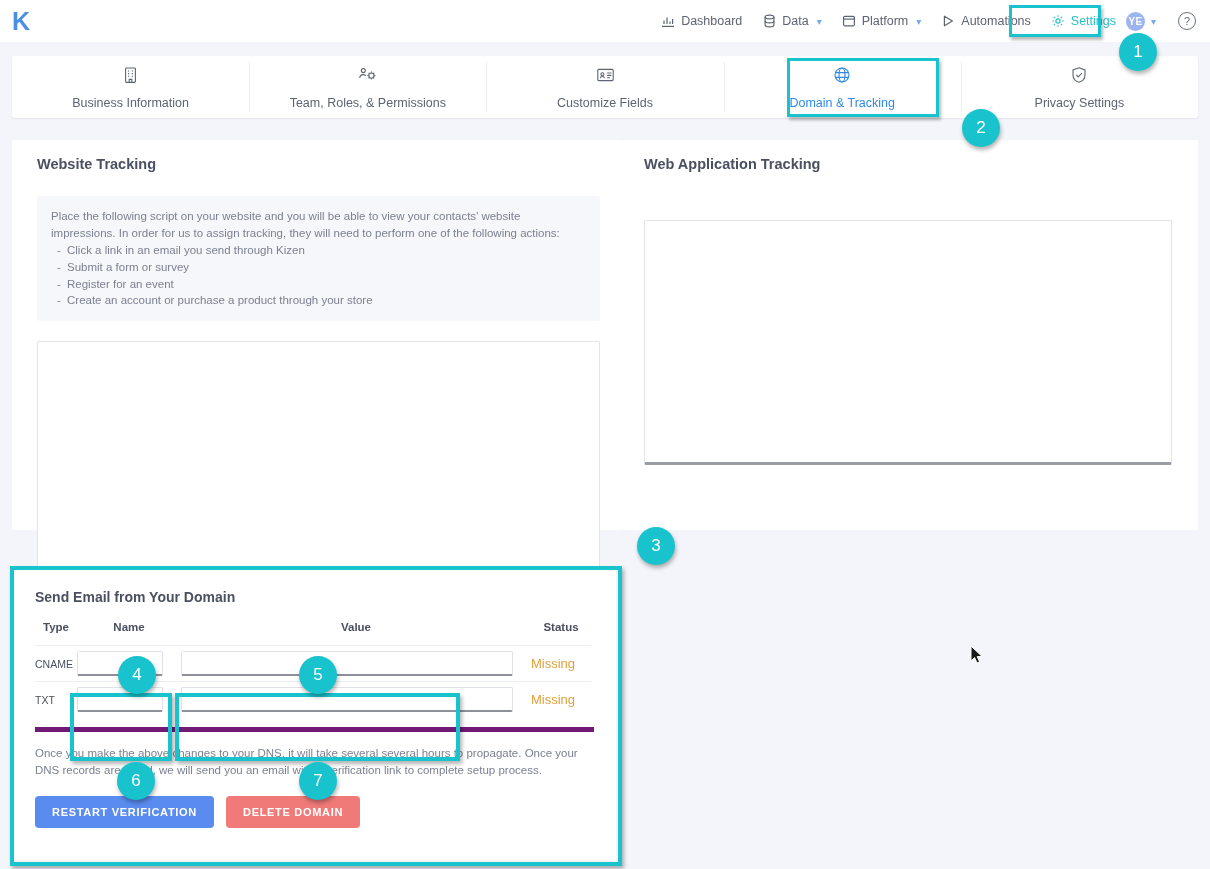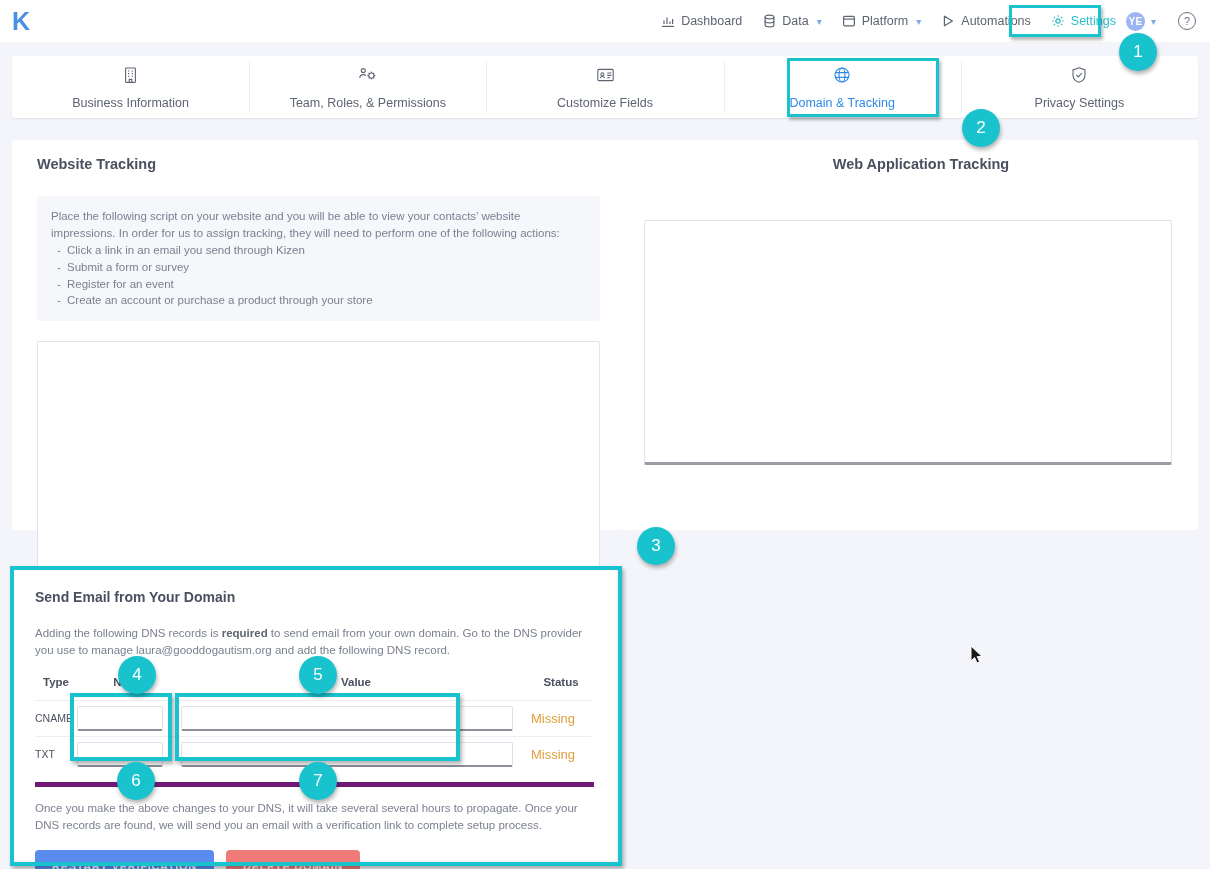--- a/index.html
+++ b/index.html
@@ -82,21 +82,21 @@
     background: #ffffff; border-radius: 2px;
   }
   .panel-right {
     position: absolute; left: 622px; top: 140px; width: 576px; height: 390px;
     background: #ffffff; border-radius: 2px;
   }
   .sect-title {
     font-size: 14.5px; color: #4a5060; font-weight: 600;
     padding: 16px 0 0 25px;
   }
-  .panel-right .sect-title { padding-left: 22px; text-align: center; }
+  .panel-right .sect-title { padding-left: 22px; }
 
   .info-box {
     margin: 24px 22px 0 25px; background: #f6f7fb;
     border-radius: 3px; padding: 12px 14px;
     font-size: 11.5px; color: #7b8190; line-height: 1.45;
   }
   .info-box ul { list-style: none; margin-top: 1px; }
   .info-box li { padding-left: 16px; position: relative; }
   .info-box li::before { content: "-"; position: absolute; left: 6px; }
 
@@ -337,23 +337,20 @@
   </div>
 
   <div class="panel-right">
     <div class="sect-title">Web Application Tracking</div>
     <div class="code-area-right"></div>
   </div>
 
   <div class="email-card">
     <div class="card-title">Send Email from Your Domain</div>
 
-    <div class="card-desc">
-      <span>Adding the following DNS records is </span><b>required</b><span> to send email from your own domain. Go to the DNS provider you use to manage laura@gooddogautism.org and add the following DNS record.</span>
-    </div>
 
     <table class="dns">
       <thead>
         <tr>
           <th class="c-type">Type</th>
           <th class="c-name">Name</th>
           <th class="c-value">Value</th>
           <th class="c-status">Status</th>
         </tr>
       </thead>

